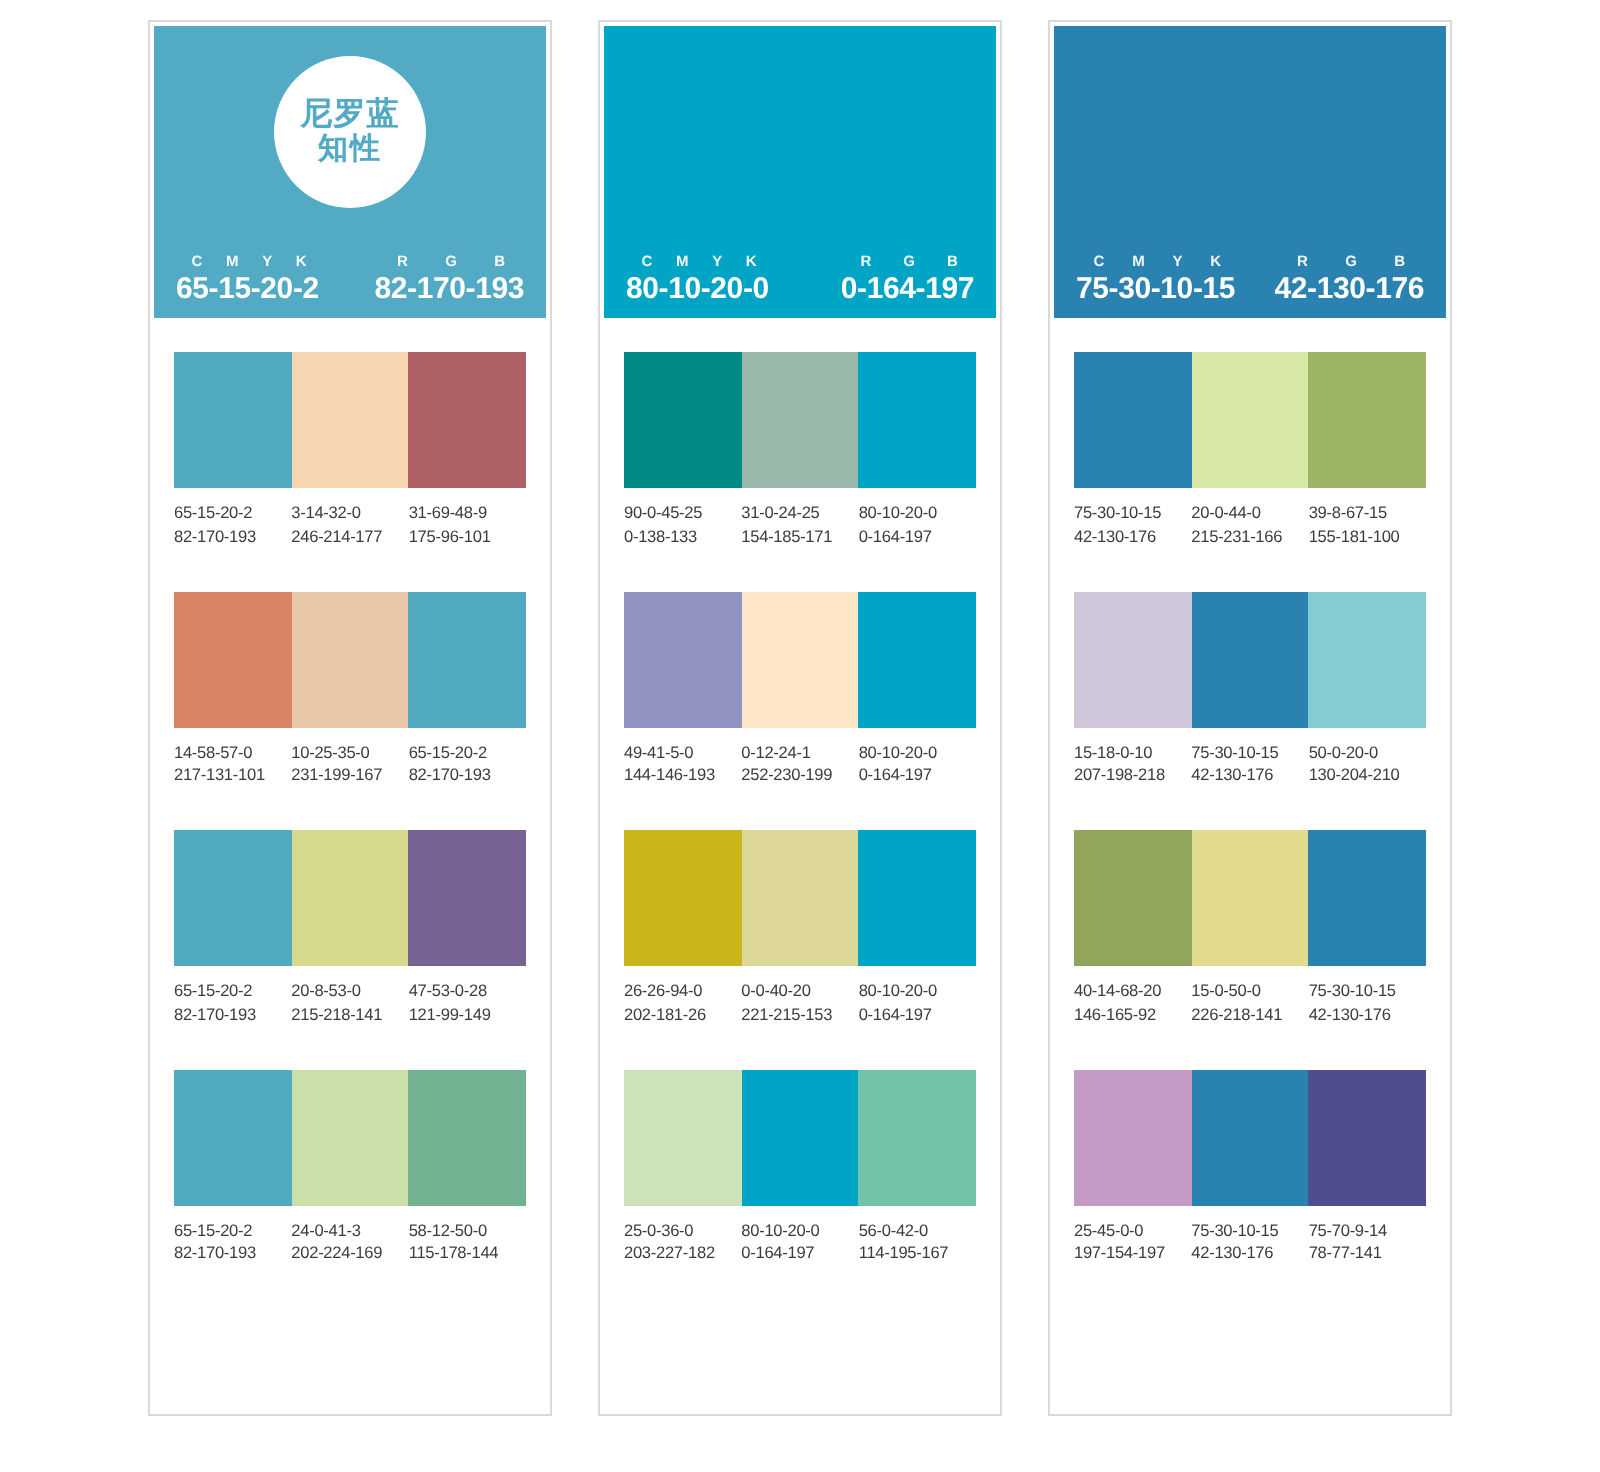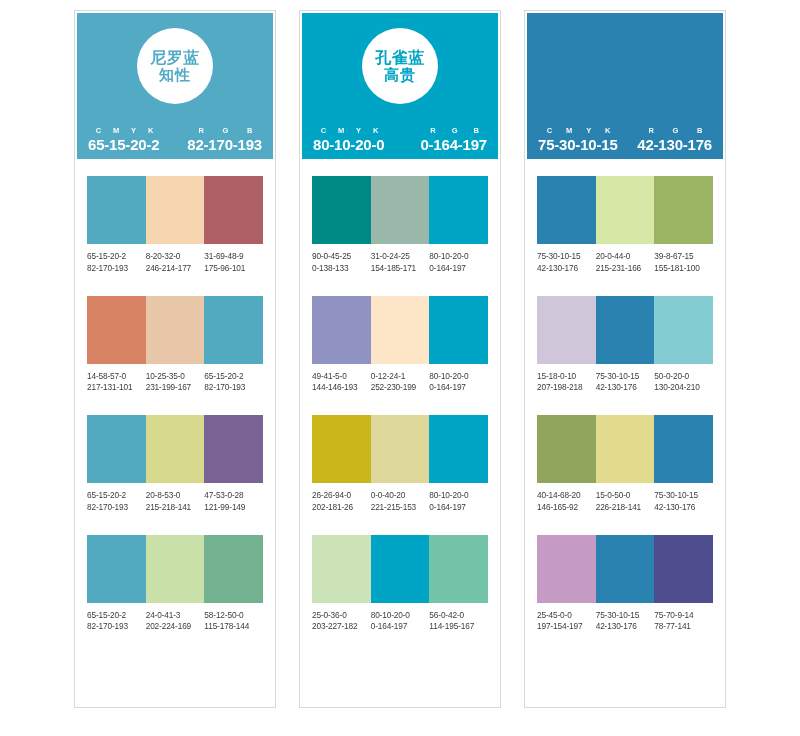--- a/index.html
+++ b/index.html
@@ -185,21 +185,21 @@
             <div class="swatch-chip" style="background: rgb(82, 170, 193);"></div>
             <div class="swatch-chip" style="background: rgb(246, 214, 177);"></div>
             <div class="swatch-chip" style="background: rgb(175, 96, 101);"></div>
           </div>
           <div class="swatch-labels">
             <div class="swatch-label">
               <span class="lbl-cmyk">65-15-20-2</span>
               <span class="lbl-rgb">82-170-193</span>
             </div>
             <div class="swatch-label">
-              <span class="lbl-cmyk">8-20-32-0</span>
+              <span class="lbl-cmyk">3-14-32-0</span>
               <span class="lbl-rgb">246-214-177</span>
             </div>
             <div class="swatch-label">
               <span class="lbl-cmyk">31-69-48-9</span>
               <span class="lbl-rgb">175-96-101</span>
             </div>
           </div>
         </div>
         <div class="swatch-row">
           <div class="swatch-strip">
@@ -261,24 +261,20 @@
             <div class="swatch-label">
               <span class="lbl-cmyk">58-12-50-0</span>
               <span class="lbl-rgb">115-178-144</span>
             </div>
           </div>
         </div>
       </div>
     </div>
     <div class="card">
       <div class="card-header" style="background: rgb(0, 164, 197);">
-        <div class="badge">
-          <div class="badge-line1" style="color: rgb(0, 164, 197);">孔雀蓝</div>
-          <div class="badge-line2" style="color: rgb(0, 164, 197);">高贵</div>
-        </div>
         <div class="header-codes">
           <div class="code-group">
             <div class="code-letters">
               <span>C</span>
               <span>M</span>
               <span>Y</span>
               <span>K</span>
             </div>
             <div class="code-value">80-10-20-0</div>
           </div>

